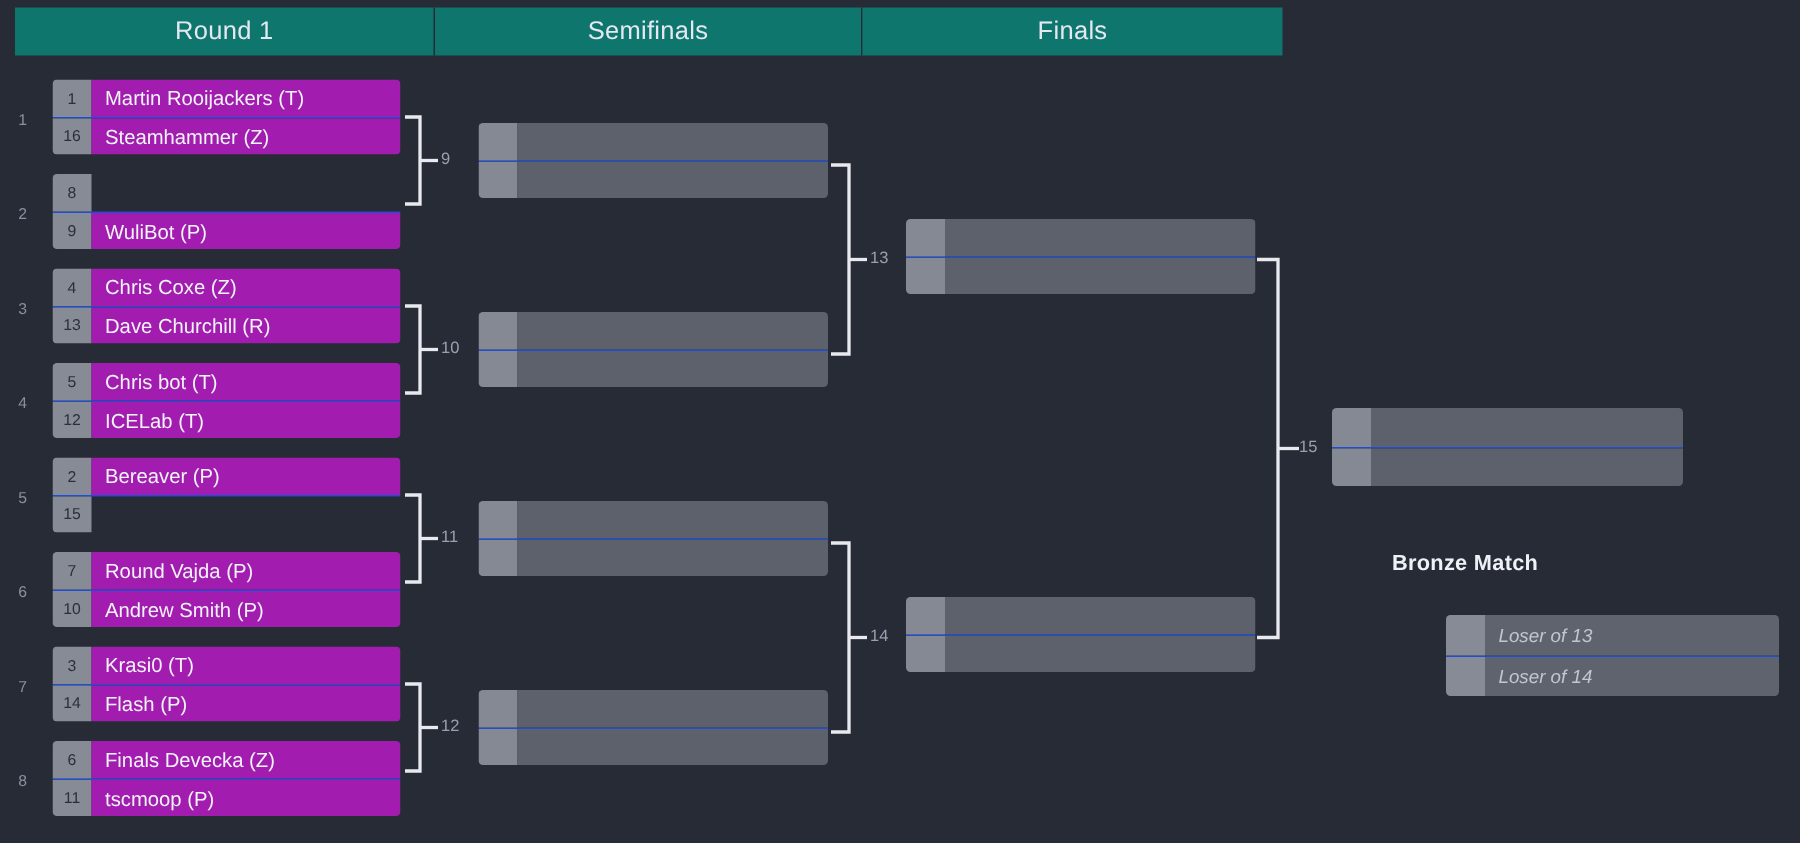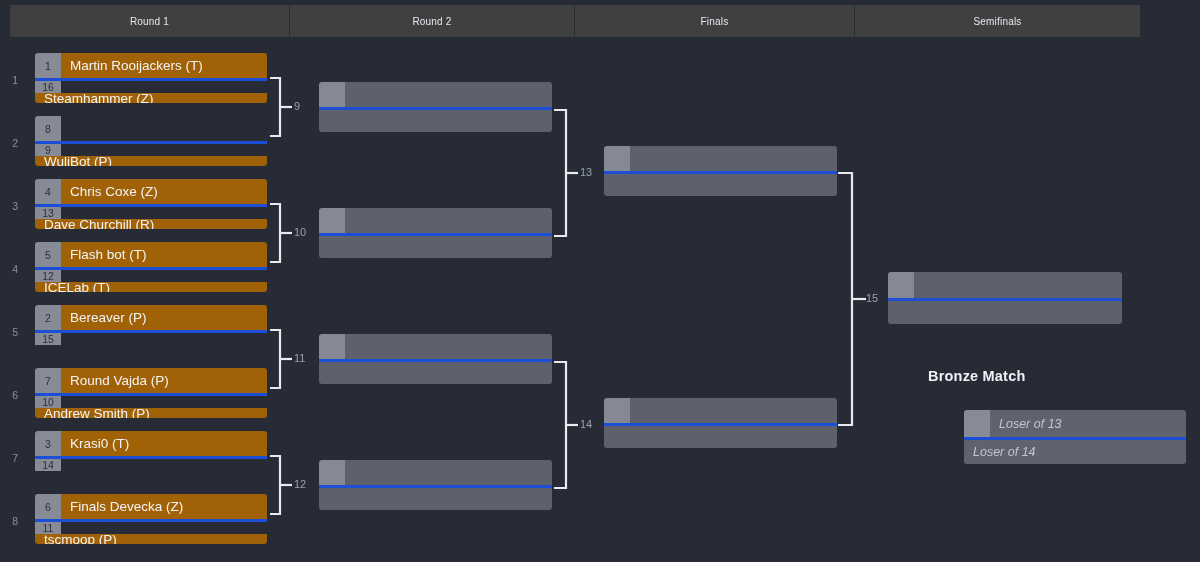--- a/index.html
+++ b/index.html
@@ -20,26 +20,26 @@
   .round-headers {
     position: absolute;
     left: 10px;
     top: 5px;
     width: 1130px;
     height: 32px;
     display: flex;
   }
   .round-header {
     height: 32px;
-    background: #404040;
+    background: #0f766e;
     border-right: 1px solid #262b36;
     display: flex;
     align-items: center;
     justify-content: center;
-    font-size: 10px;
+    font-size: 17px;
     color: #e4e8f0;
     letter-spacing: 0.2px;
     box-sizing: border-box;
   }
   .round-header:last-child { border-right: none; }
   .rh-0 { width: 280px; }
   .rh-1 { width: 285px; }
   .rh-2 { width: 285px; }
   .rh-3 { width: 280px; }
 
@@ -57,37 +57,37 @@
     border-radius: 3px;
     overflow: hidden;
     box-sizing: border-box;
   }
   .slot {
     display: flex;
     align-items: center;
     height: 50%;
     box-sizing: border-box;
   }
-  .slot + .slot { border-top: 3px solid #1d4ed8; flex-direction: column; }
+  .slot + .slot { border-top: 1px solid #1d4ed8; }
 
   .seed {
     width: 26px;
     min-width: 26px;
     align-self: stretch;
     background: #868b96;
     color: #2b2f38;
     font-size: 10.5px;
     display: flex;
     align-items: center;
     justify-content: center;
     box-sizing: border-box;
   }
   .pname {
     flex: 1;
-    background: #a16207;
+    background: #a21caf;
     align-self: stretch;
     display: flex;
     align-items: center;
     padding-left: 9px;
     font-size: 13.5px;
     color: #f2f4f8;
     box-sizing: border-box;
     white-space: nowrap;
     overflow: hidden;
   }
@@ -131,23 +131,22 @@
     font-weight: bold;
     color: #eef1f6;
     letter-spacing: 0.2px;
   }
 </style>
 </head>
 <body>
 
 <div class="round-headers">
   <div class="round-header rh-0">Round 1</div>
-  <div class="round-header rh-1">Round 2</div>
+  <div class="round-header rh-2">Semifinals</div>
   <div class="round-header rh-3">Finals</div>
-  <div class="round-header rh-2">Semifinals</div>
 </div>
 
 <div class="bracket">
 
   <svg class="connectors" viewBox="0 0 1200 562" width="1200" height="562">
     <g stroke="#e8eaef" stroke-width="2.2" fill="none" stroke-linecap="butt">
 
       <path d="M270,78 L280,78 L280,136 L270,136"></path>
       <path d="M280,107 L292,107"></path>
 
@@ -208,21 +207,21 @@
     </div>
     <div class="slot">
       <div class="seed">13</div>
       <div class="pname">Dave Churchill (R)</div>
     </div>
   </div>
 
   <div class="match" style="left:35px; top:242px; width:232px; height:50px;">
     <div class="slot">
       <div class="seed">5</div>
-      <div class="pname">Flash bot (T)</div>
+      <div class="pname">Chris bot (T)</div>
     </div>
     <div class="slot">
       <div class="seed">12</div>
       <div class="pname">ICELab (T)</div>
     </div>
   </div>
 
   <div class="match" style="left:35px; top:305px; width:232px; height:50px;">
     <div class="slot">
       <div class="seed">2</div>
@@ -244,20 +243,21 @@
     </div>
   </div>
 
   <div class="match" style="left:35px; top:431px; width:232px; height:50px;">
     <div class="slot">
       <div class="seed">3</div>
       <div class="pname">Krasi0 (T)</div>
     </div>
     <div class="slot">
       <div class="seed">14</div>
+      <div class="pname">Flash (P)</div>
     </div>
   </div>
 
   <div class="match" style="left:35px; top:494px; width:232px; height:50px;">
     <div class="slot">
       <div class="seed">6</div>
       <div class="pname">Finals Devecka (Z)</div>
     </div>
     <div class="slot">
       <div class="seed">11</div>

